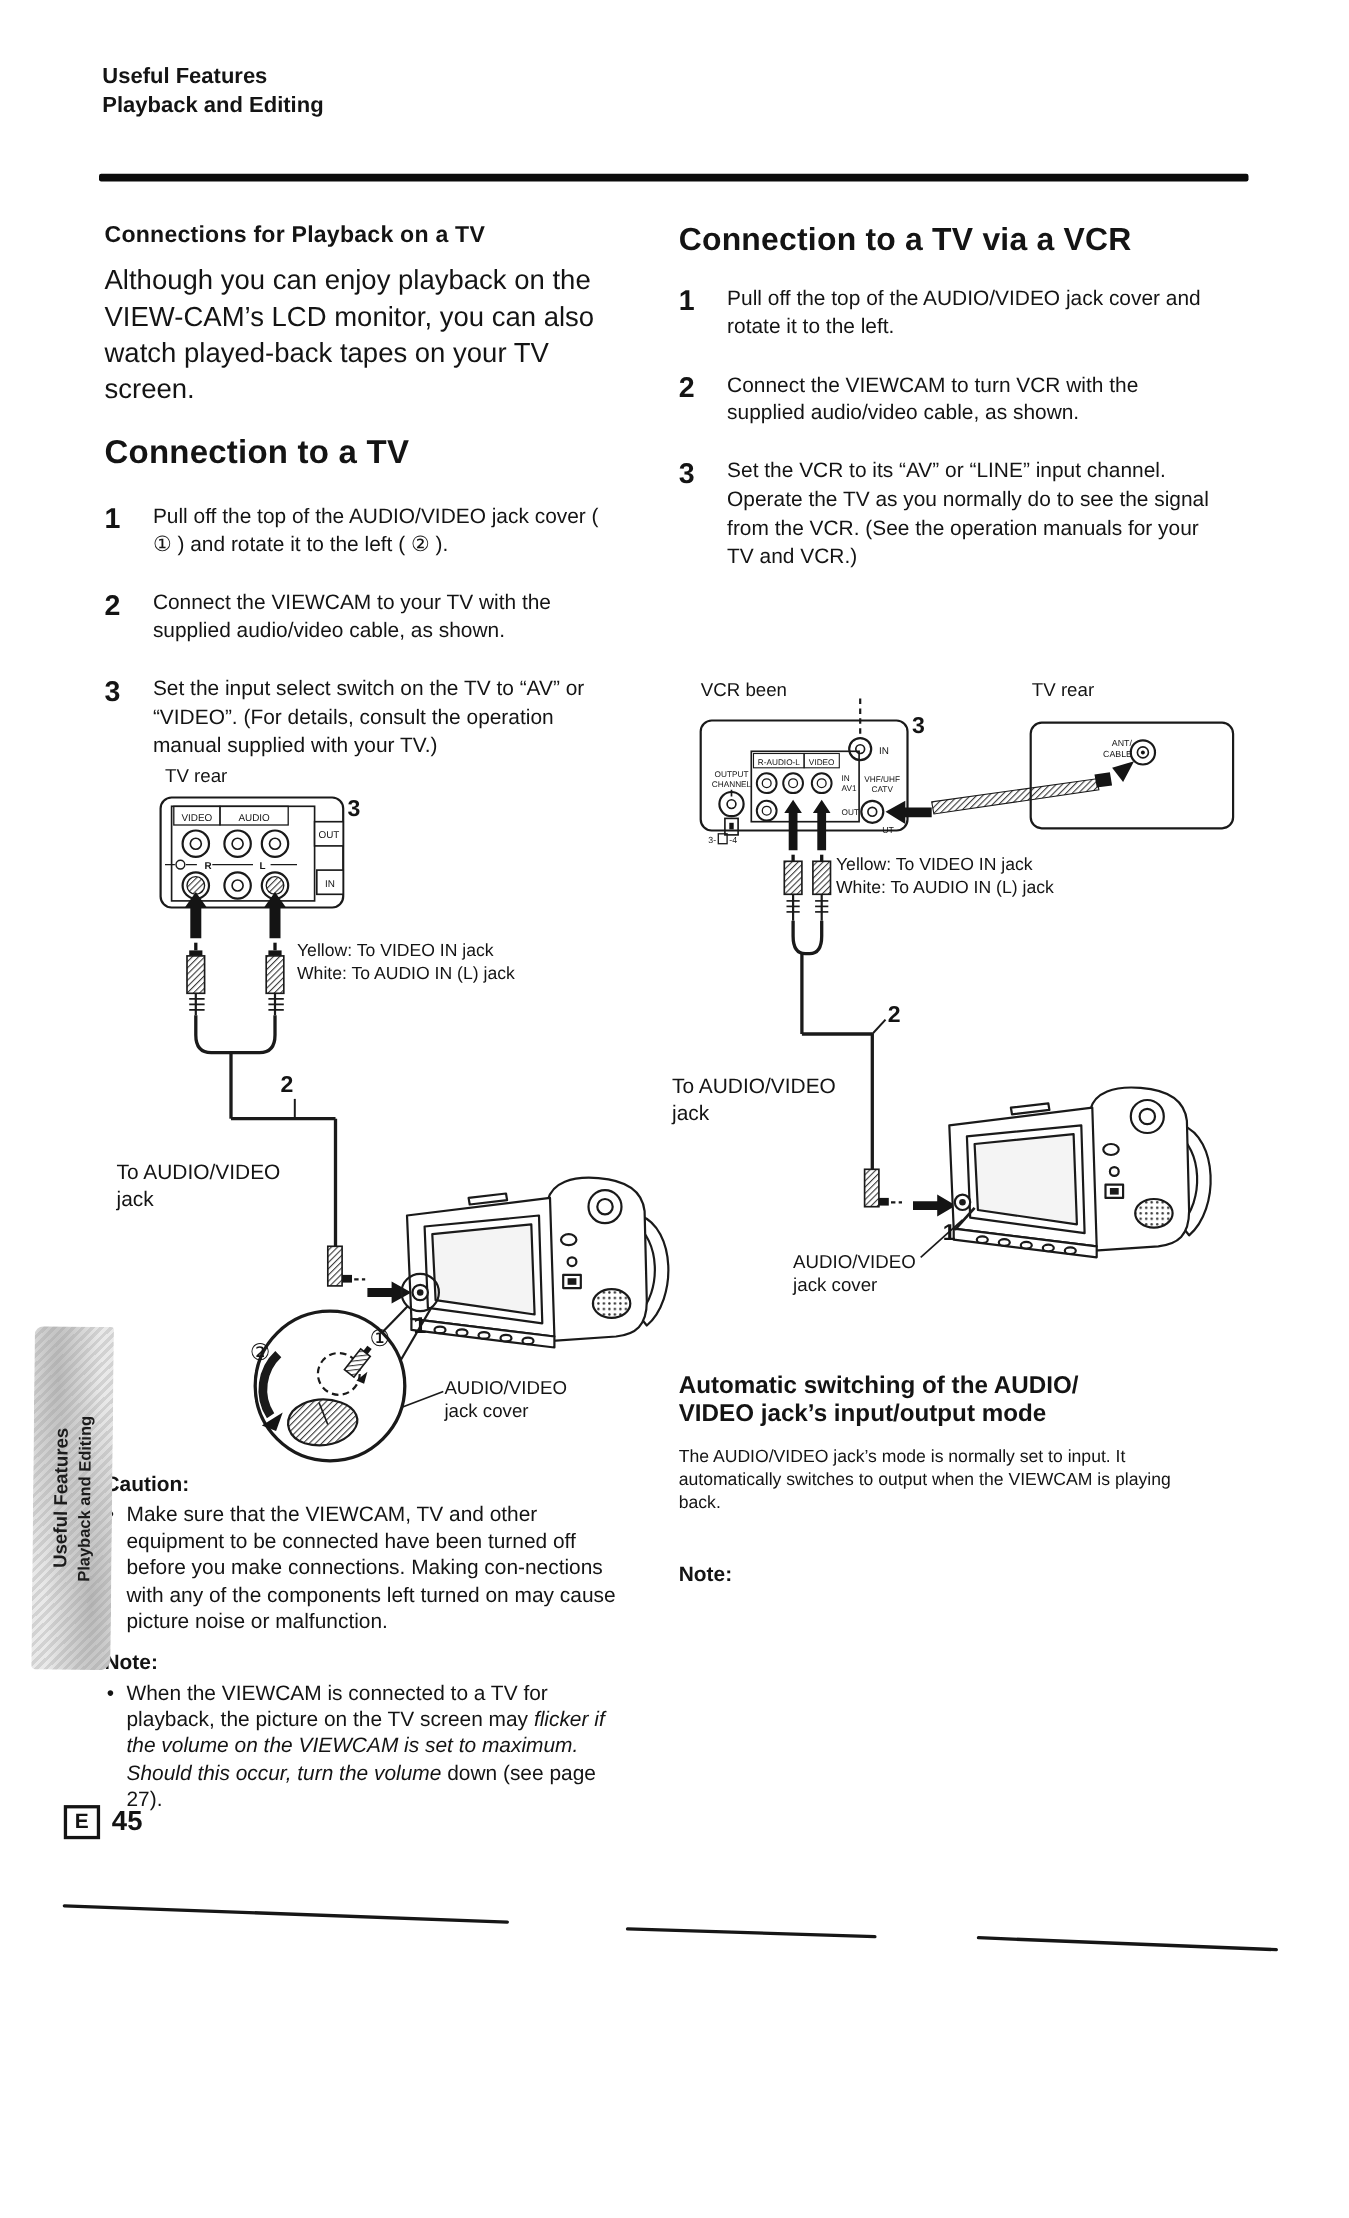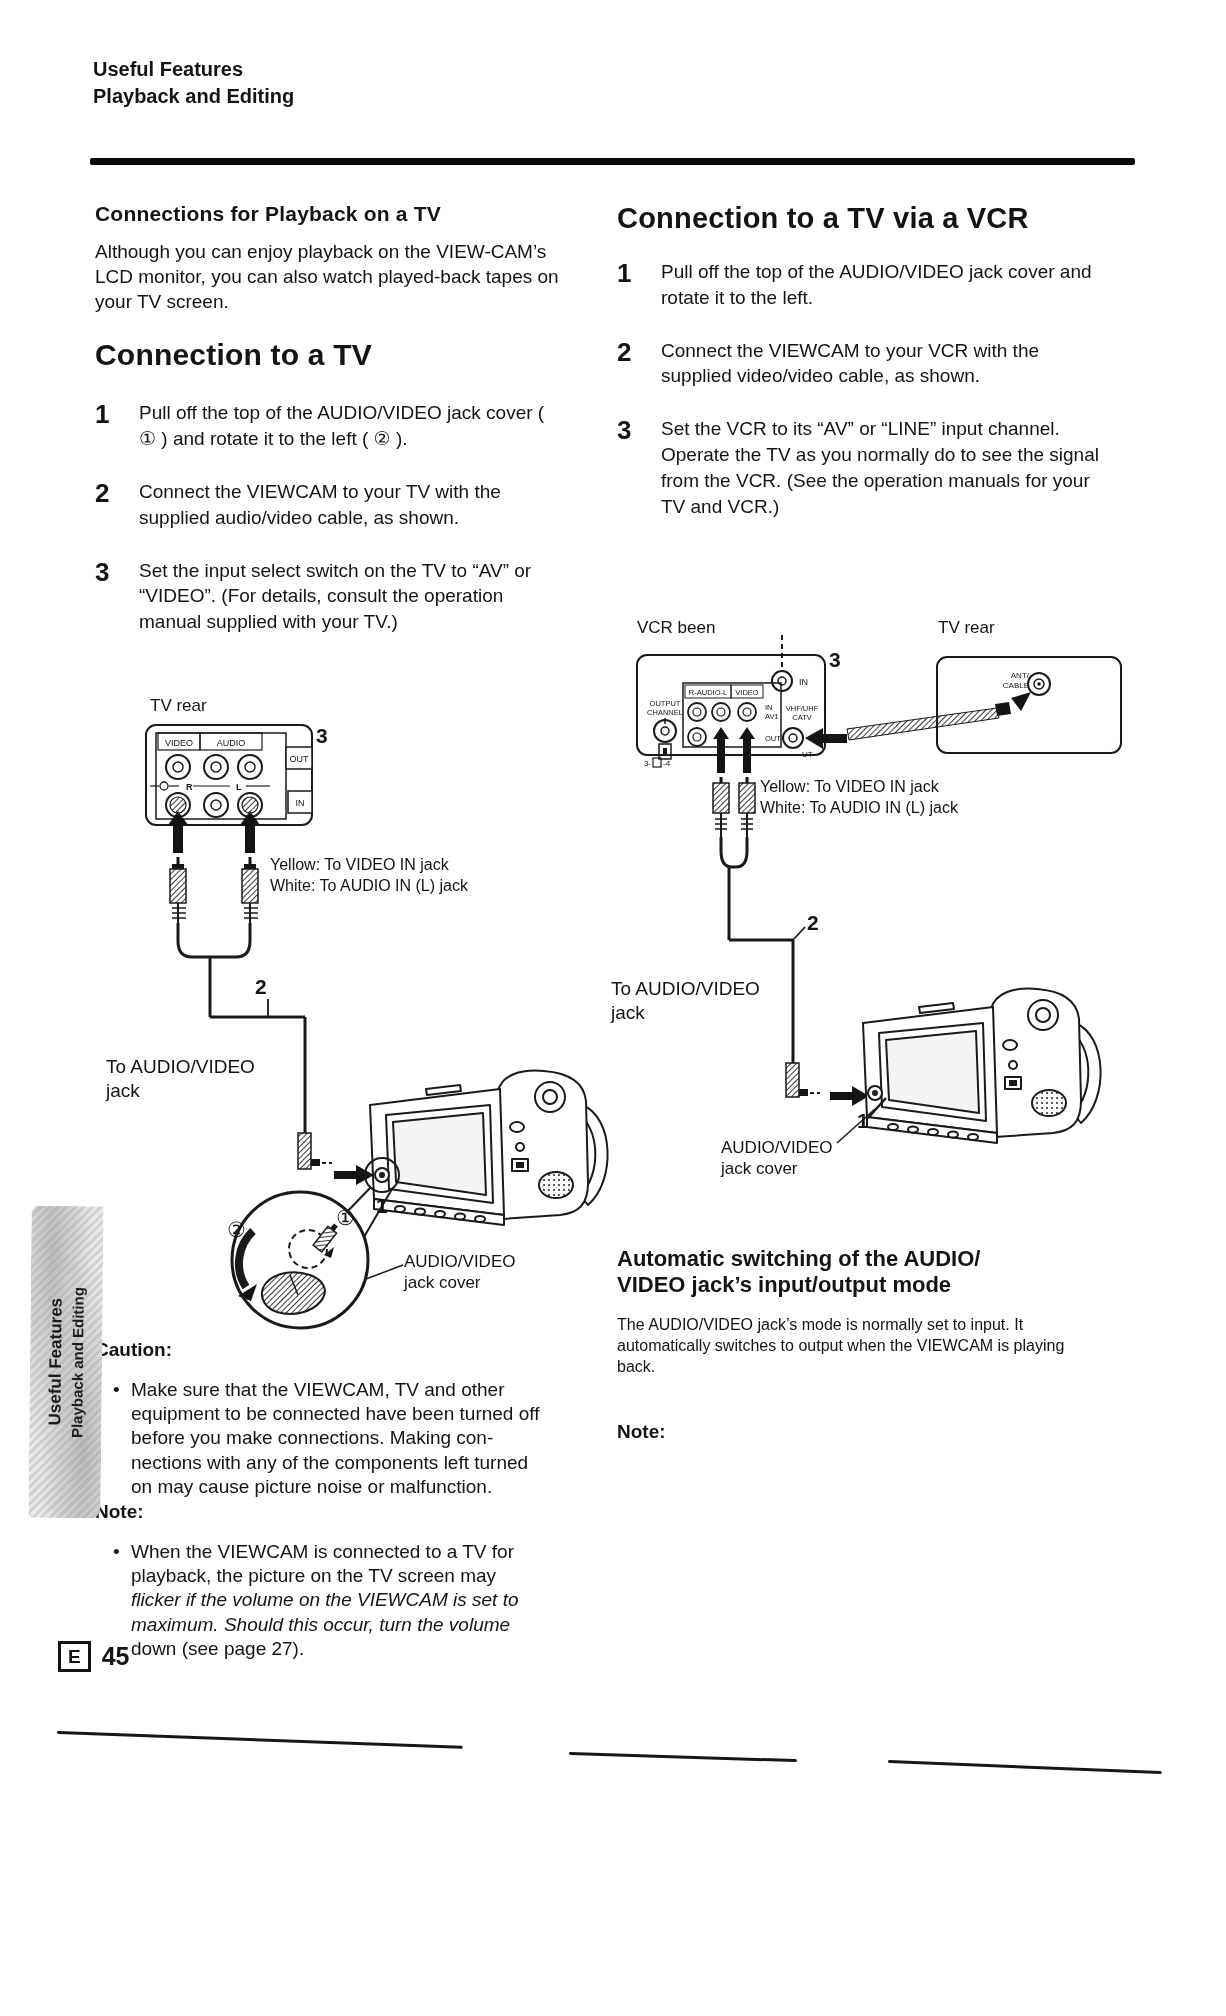--- a/index.html
+++ b/index.html
@@ -10,21 +10,21 @@
   .hdr{position:absolute;left:93px;top:56px;font-weight:bold;font-size:20px;line-height:1.35;}
   .rule{position:absolute;left:90px;top:158px;width:1045px;height:7px;background:#0b0b0b;border-radius:2px;}
 
   
   .col{position:absolute;}
   .col-left{left:95px;top:202px;width:468px;}
   .col-right{left:617px;top:202px;width:486px;}
   .sec-title{font-size:21px;font-weight:bold;margin:0 0 13px 0;letter-spacing:.2px;}
   .big-title{font-size:30px;font-weight:bold;margin:0 0 28px 0;letter-spacing:.2px;}
   .big-title.r{font-size:29px;margin-bottom:24px;}
-  .body-text{font-size:19px;line-height:1.32;margin:0 0 24px 0;}
+  .body-text{font-size:25px;line-height:1.32;margin:0 0 24px 0;}
   .step{display:flex;margin-bottom:27px;}
   .step-num{flex:0 0 44px;font-size:26px;font-weight:bold;line-height:1.1;}
   .step-text{flex:1;font-size:19px;line-height:1.36;}
 
   
   .diagram{position:absolute;}
   .diagram svg{position:absolute;left:0;top:0;}
   .dlabel{position:absolute;font-size:16px;line-height:1.25;white-space:nowrap;}
   .dlabel.md{font-size:17px;}
   .dlabel.lg{font-size:19px;}
@@ -33,21 +33,21 @@
   .callout{position:absolute;font-weight:bold;font-size:21px;line-height:1;}
   .circnum{position:absolute;font-size:21px;line-height:1;}
   .diagram-left{left:100px;top:695px;width:520px;height:640px;}
   .diagram-right{left:605px;top:615px;width:540px;height:580px;}
 
   
   .txtblock{position:absolute;font-size:19px;line-height:1.27;}
   .cau{left:95px;top:1338px;width:470px;}
   .notesL{left:95px;top:1500px;width:470px;}
   .block-title{font-weight:bold;font-size:19px;margin:0 0 4px 0;}
-  .bullet{position:relative;padding-left:20px;margin:16px;}
+  .bullet{position:relative;padding-left:20px;margin:0;}
   .bullet::before{content:"\2022";position:absolute;left:2px;top:0;}
   .it{font-style:italic;}
 
   
   .auto-sec{position:absolute;left:617px;top:1246px;width:486px;}
   .auto-title{font-size:22px;font-weight:bold;line-height:1.18;margin:0 0 17px 0;}
   .auto-title .ln{display:block;}
   .auto-body{font-size:16px;line-height:1.3;margin:0;}
   .notesR{margin-top:44px;}
 
@@ -265,21 +265,21 @@
   </div>
 
   <section class="col col-right">
     <h2 class="big-title r">Connection to a TV via a VCR</h2>
     <div class="step">
       <span class="step-num">1</span>
       <span class="step-text">Pull off the top of the AUDIO/VIDEO jack cover and rotate it to the left.</span>
     </div>
     <div class="step">
       <span class="step-num">2</span>
-      <span class="step-text">Connect the VIEWCAM to your VCR with the supplied video/video cable, as shown.</span>
+      <span class="step-text">Connect the VIEWCAM to turn VCR with the supplied audio/video cable, as shown.</span>
     </div>
     <div class="step">
       <span class="step-num">3</span>
       <span class="step-text">Set the VCR to its “AV” or “LINE” input channel. Operate the TV as you normally do to see the signal from the VCR. (See the operation manuals for your TV and VCR.)</span>
     </div>
   </section>
 
   <div class="diagram diagram-right">
     <svg width="540" height="580" viewBox="0 0 540 580">
       <defs>

